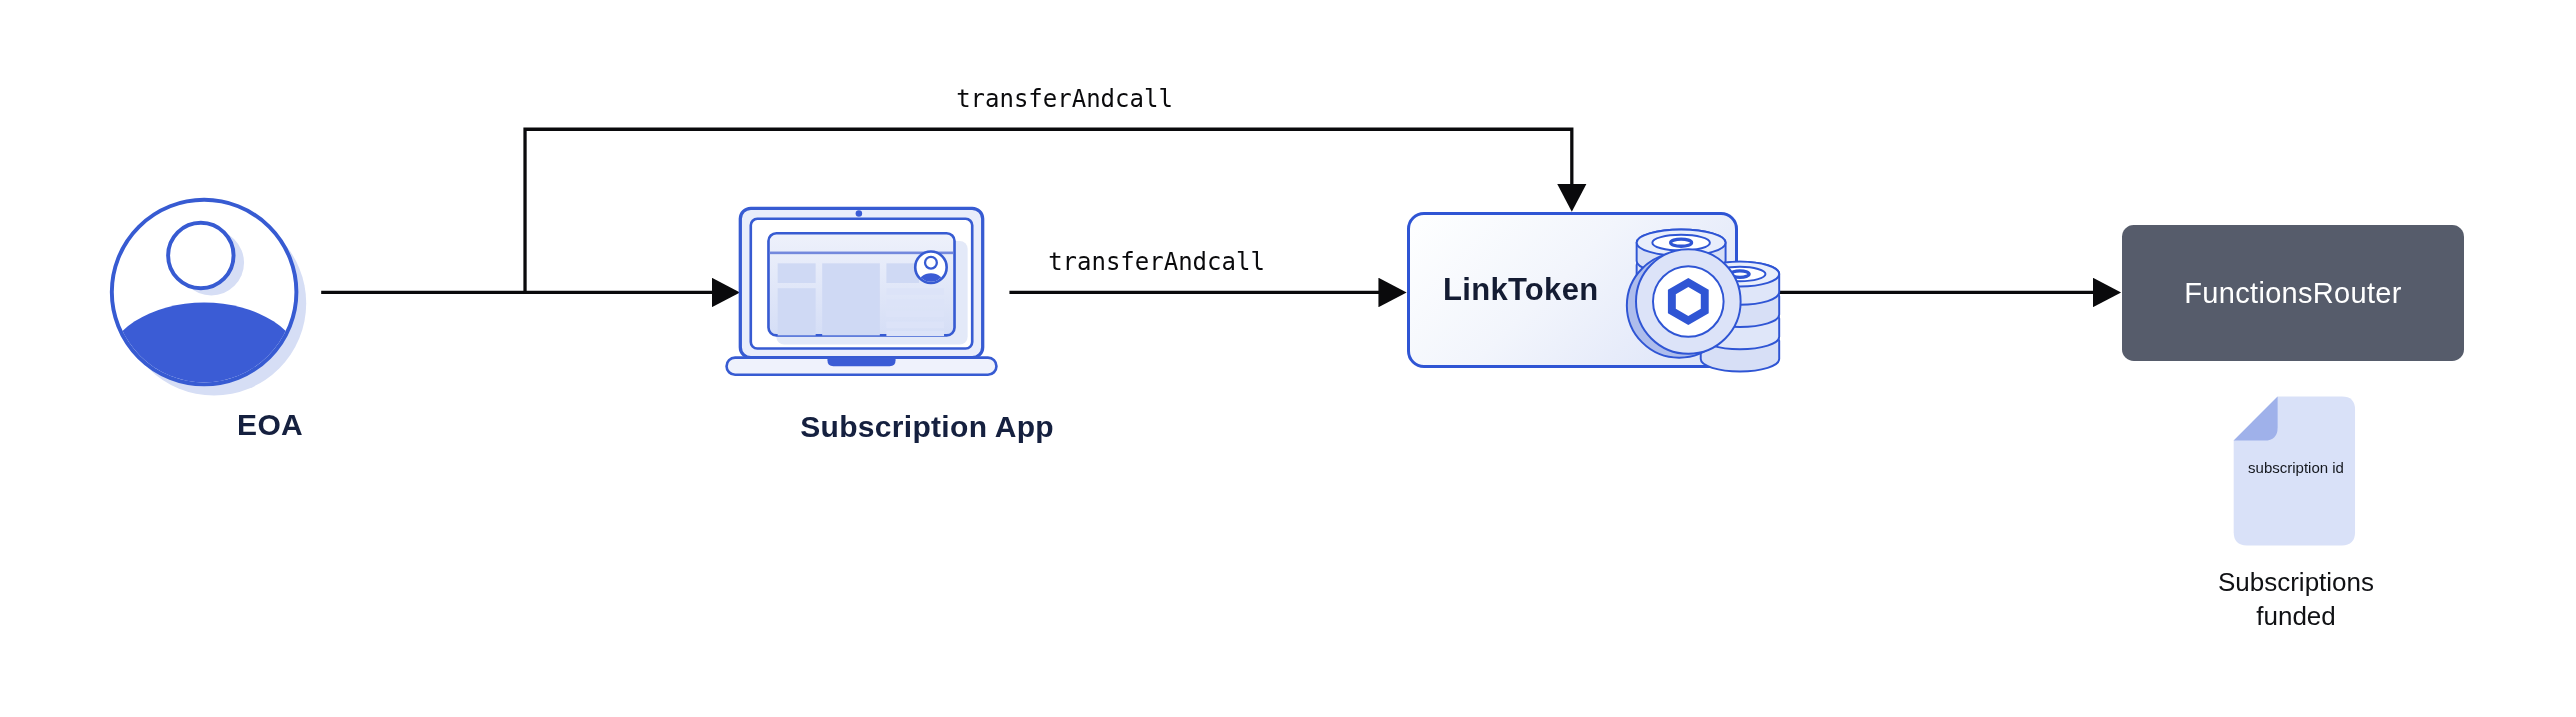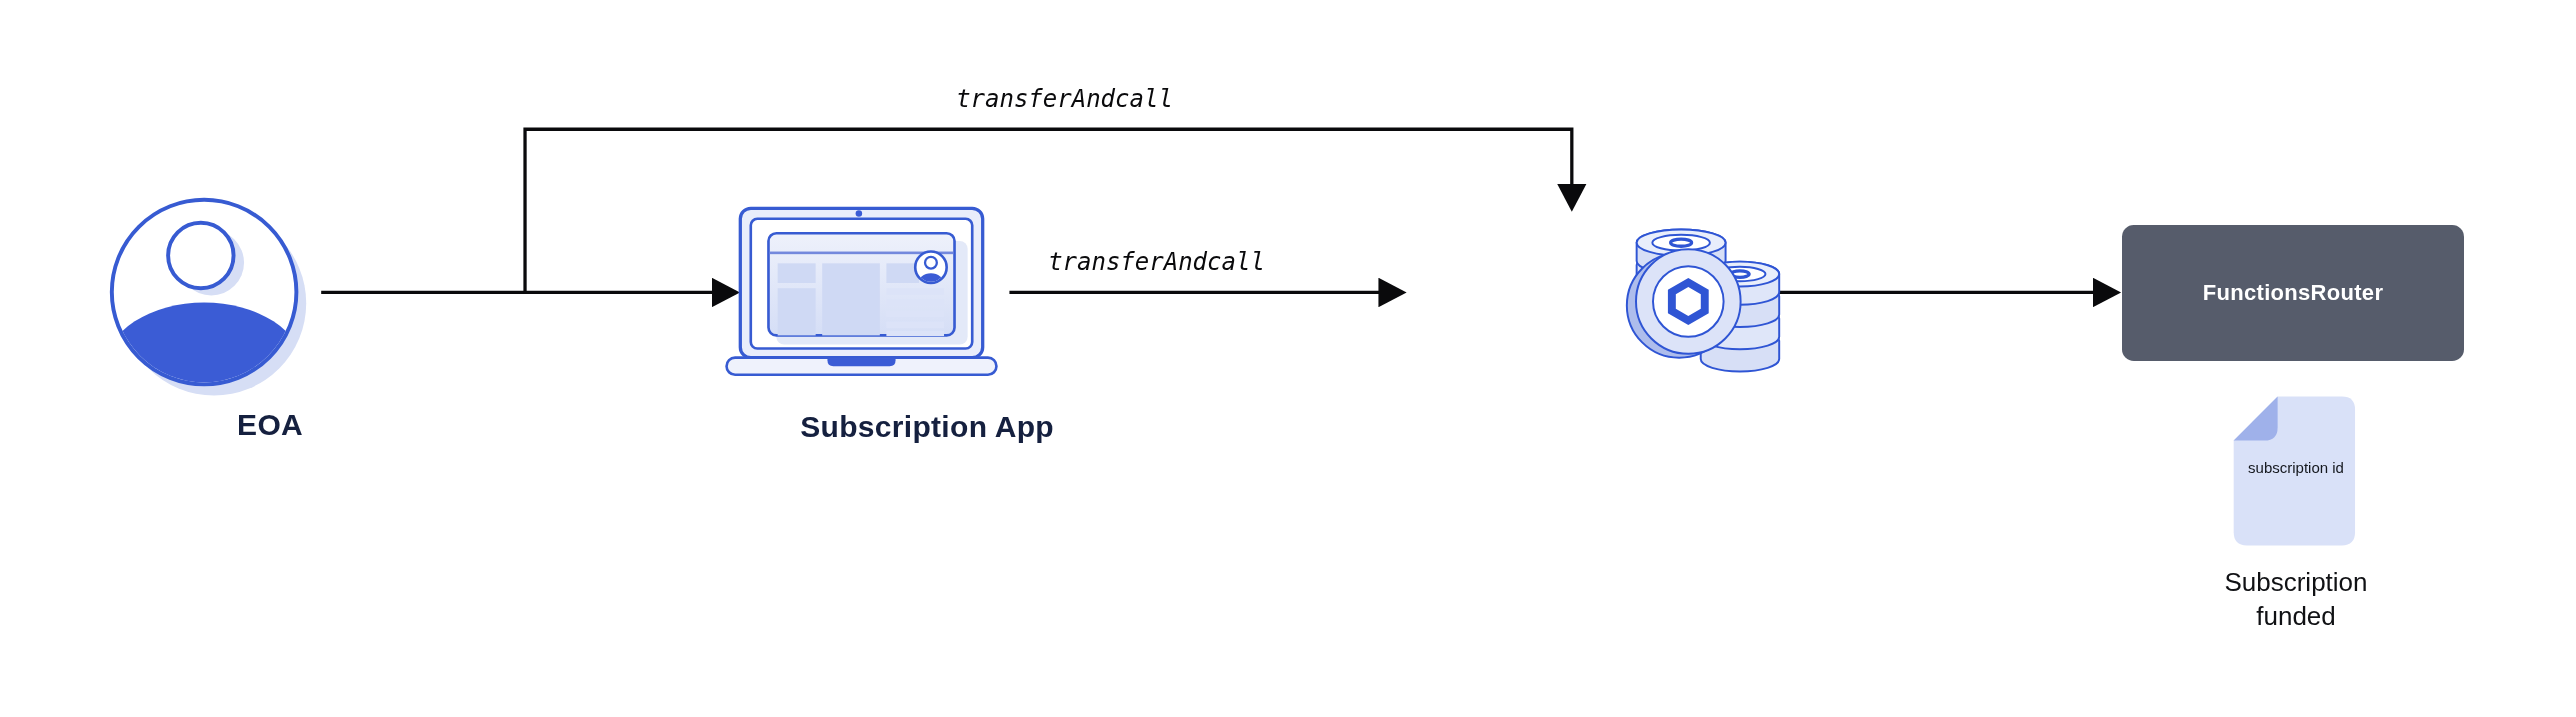--- a/index.html
+++ b/index.html
@@ -14,21 +14,20 @@
   svg{display:block;overflow:visible;}
 
   
   .mono-label{
     position:absolute;
     font-family:"DejaVu Sans Mono", monospace;
     font-size:24px;
     color:#0a0a0c;
     text-align:center;
     white-space:nowrap;
-    font-style:italic;
   }
   .node-label{
     position:absolute;
     font-weight:700;
     font-size:30px;
     color:#15203f;
     text-align:right;
     white-space:nowrap;
     letter-spacing:0.3px;
   }
@@ -48,21 +47,21 @@
   }
   
   .router-box{
     position:absolute;
     left:2122px;top:225px;width:342px;height:136px;
     background:#565c6b;
     border-radius:11.8px;
     display:flex;align-items:center;justify-content:center;
   }
   .router-box .lbl{
-    font-weight:700;font-size:22px;color:#ffffff;letter-spacing:0.3px;
+    font-weight:400;font-size:29px;color:#ffffff;letter-spacing:0.3px;
   }
   
   .doc-text{
     position:absolute;
     left:2227px;top:459px;width:138px;
     font-size:15px;line-height:1.25;
     color:#15181e;text-align:center;
   }
   .doc-caption{
     position:absolute;
@@ -151,20 +150,23 @@
         <ellipse cx="322" cy="124" rx="20" ry="17" fill="#3b5cd5"></ellipse>
         <circle cx="322" cy="91" r="9" fill="#ffffff" stroke="#375bd2" stroke-width="3.5"></circle>
       </g>
     </g>
 
     <rect x="10" y="236" width="412" height="26" rx="13" fill="#eff2fc" stroke="#375bd2" stroke-width="4"></rect>
     <path d="M164,236 h104 v4 q0,9 -9,9 h-86 q-9,0 -9,-9 z" fill="#3b5cd5"></path>
   </svg>
   <div class="node-label" style="left:661px;top:410px;width:393px">Subscription App</div>
 
+  <div class="linktoken-box">
+    <span class="lbl">LinkToken</span>
+  </div>
 
   <svg class="abs" style="left:1619px;top:223px" width="170" height="157" viewBox="0 0 260 240">
     <g stroke="#2f55d4" stroke-width="3">
 
       <g>
         <path d="M27,98 a68,20 0 0,1 136,0 l0,28 a68,20 0 0,1 -136,0 z" fill="#d7dff6"></path>
         <path d="M27,64 a68,20 0 0,1 136,0 l0,28 a68,20 0 0,1 -136,0 z" fill="#dfe6f9"></path>
         <path d="M27,30 a68,20 0 0,1 136,0 l0,28 a68,20 0 0,1 -136,0 z" fill="#d7dff6"></path>
         <ellipse cx="95" cy="30" rx="68" ry="20" fill="#e9eefb"></ellipse>
         <ellipse cx="95" cy="30" rx="44" ry="12" fill="#ffffff"></ellipse>
@@ -193,16 +195,16 @@
 
   <div class="router-box">
     <span class="lbl">FunctionsRouter</span>
   </div>
 
   <svg class="abs" style="left:2227px;top:390px" width="138" height="164" viewBox="0 0 210 250">
     <path d="M77,10 H175 Q195,10 195,30 V217 Q195,237 175,237 H30 Q10,237 10,217 V77 Z" fill="#d9e1f8"></path>
     <path d="M77,10 V57 Q77,77 57,77 H10 Z" fill="#9fb1ea"></path>
   </svg>
   <div class="doc-text">subscription id</div>
-  <div class="doc-caption">Subscription funded</div>
+  <div class="doc-caption">Subscriptions funded</div>
 
 </div>
 
 
 </body></html>

